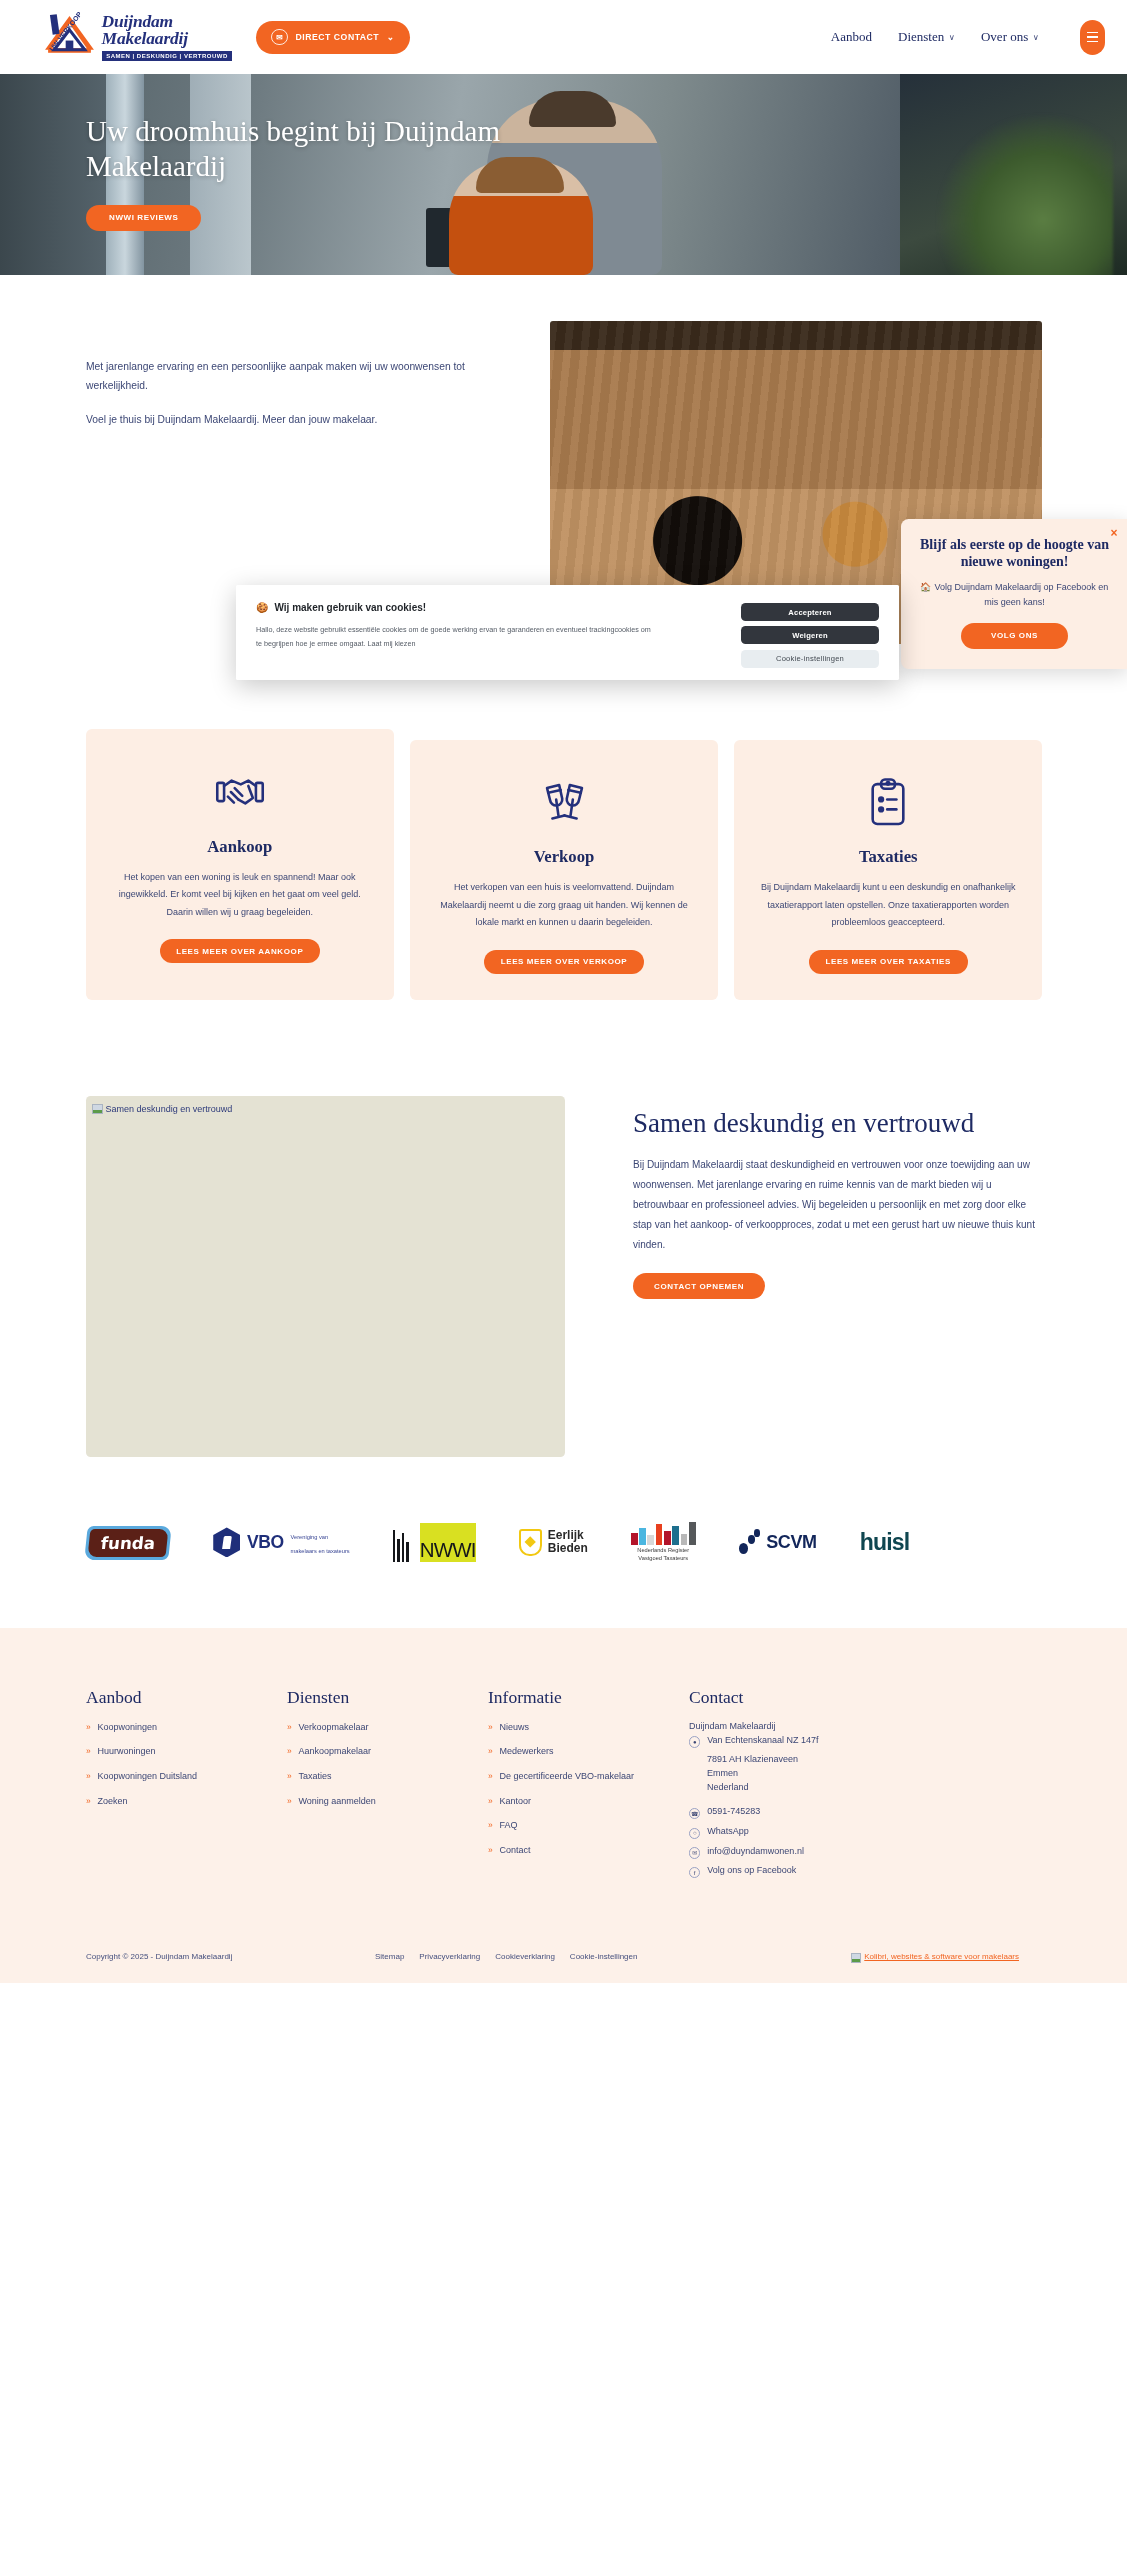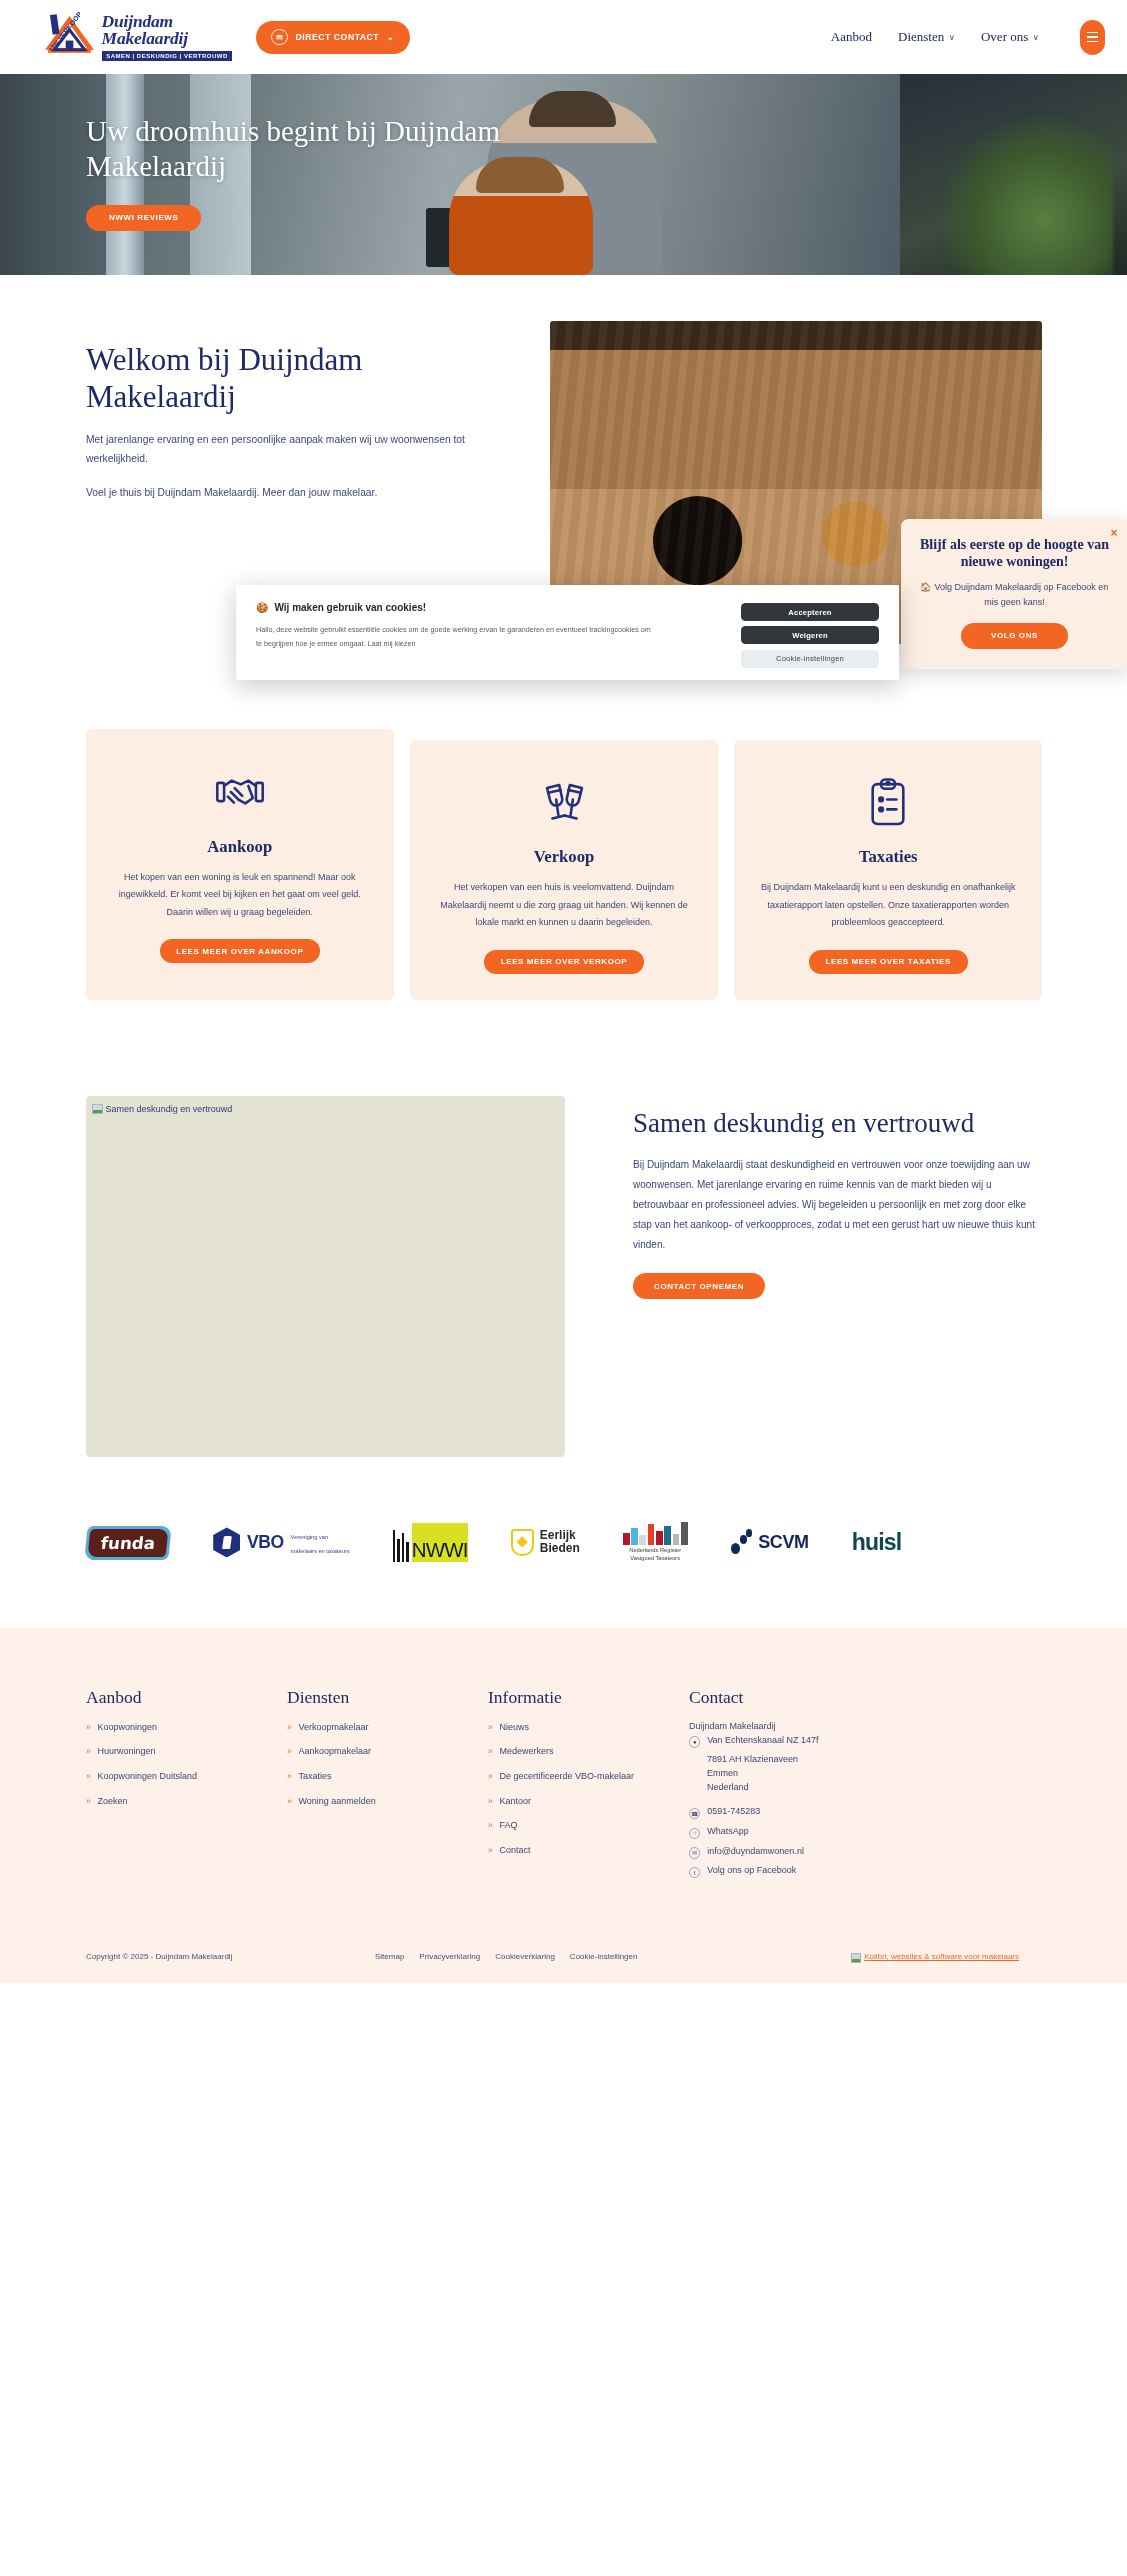--- a/index.html
+++ b/index.html
@@ -331,21 +331,21 @@
   }
   .vbo { display:flex; align-items:center; gap:6.8px; }
   .vbo .hex {
     width:27px;height:30px;background:#1f2f7a;
     clip-path: polygon(50% 0,100% 25%,100% 75%,50% 100%,0 75%,0 25%);
     display:flex;align-items:center;justify-content:center;
   }
   .vbo .hex i { display:block;width:8.4px;height:13px;background:#fff;border-radius:1.5px 1.5px 0 0;transform:skewX(-8deg);}
   .vbo .vt { font-size:17.5px;font-weight:800;color:#1f2f7a;letter-spacing:-0.4px;}
   .vbo .vs { font-size:5.7px;color:#3a4795;line-height:1.35;}
-  .nwwi { display:flex; align-items:flex-end; gap:3px; }
+  .nwwi { display:flex; align-items:flex-end; gap:11px; }
   .nwwi .bars { display:flex; gap:2.3px; align-items:flex-end; height:32px;}
   .nwwi .bars b { width:2.3px; background:#14161a; display:block;}
   .nwwi .block { background:#d9e021; padding-top: 15px; }
   .nwwi .word { font-size:20.5px; font-weight:500; color:#14161a; letter-spacing:-0.8px; font-family:"Liberation Sans", sans-serif;}
   .eerlijk { display:flex; align-items:center; gap:6px;}
   .eerlijk .shield {
     width:23px;height:27px;border:2.3px solid #f2c811;border-radius:3px 3px 10.6px 10.6px;
     display:flex;align-items:center;justify-content:center;
   }
   .eerlijk .shield i{display:block;width:8.4px;height:8.4px;background:#f2c811;transform:rotate(45deg);}
@@ -463,21 +463,20 @@
     <div class="hero-inner">
       <h1>Uw droomhuis begint bij Duijndam Makelaardij</h1>
       <a class="btn-pill">
         <span>NWWI REVIEWS</span>
       </a>
     </div>
   </section>
 
   <section class="welkom">
     <div class="welkom-left">
-      <h2>Welkom bij Duijndam Makelaardij</h2>
       <p>Met jarenlange ervaring en een persoonlijke aanpak maken wij uw woonwensen tot werkelijkheid.</p>
       <p>Voel je thuis bij Duijndam Makelaardij. Meer dan jouw makelaar.</p>
     </div>
     <div class="welkom-right">
       <div class="coffee"></div>
     </div>
   </section>
 
   <section class="cards">
     <div class="card">

